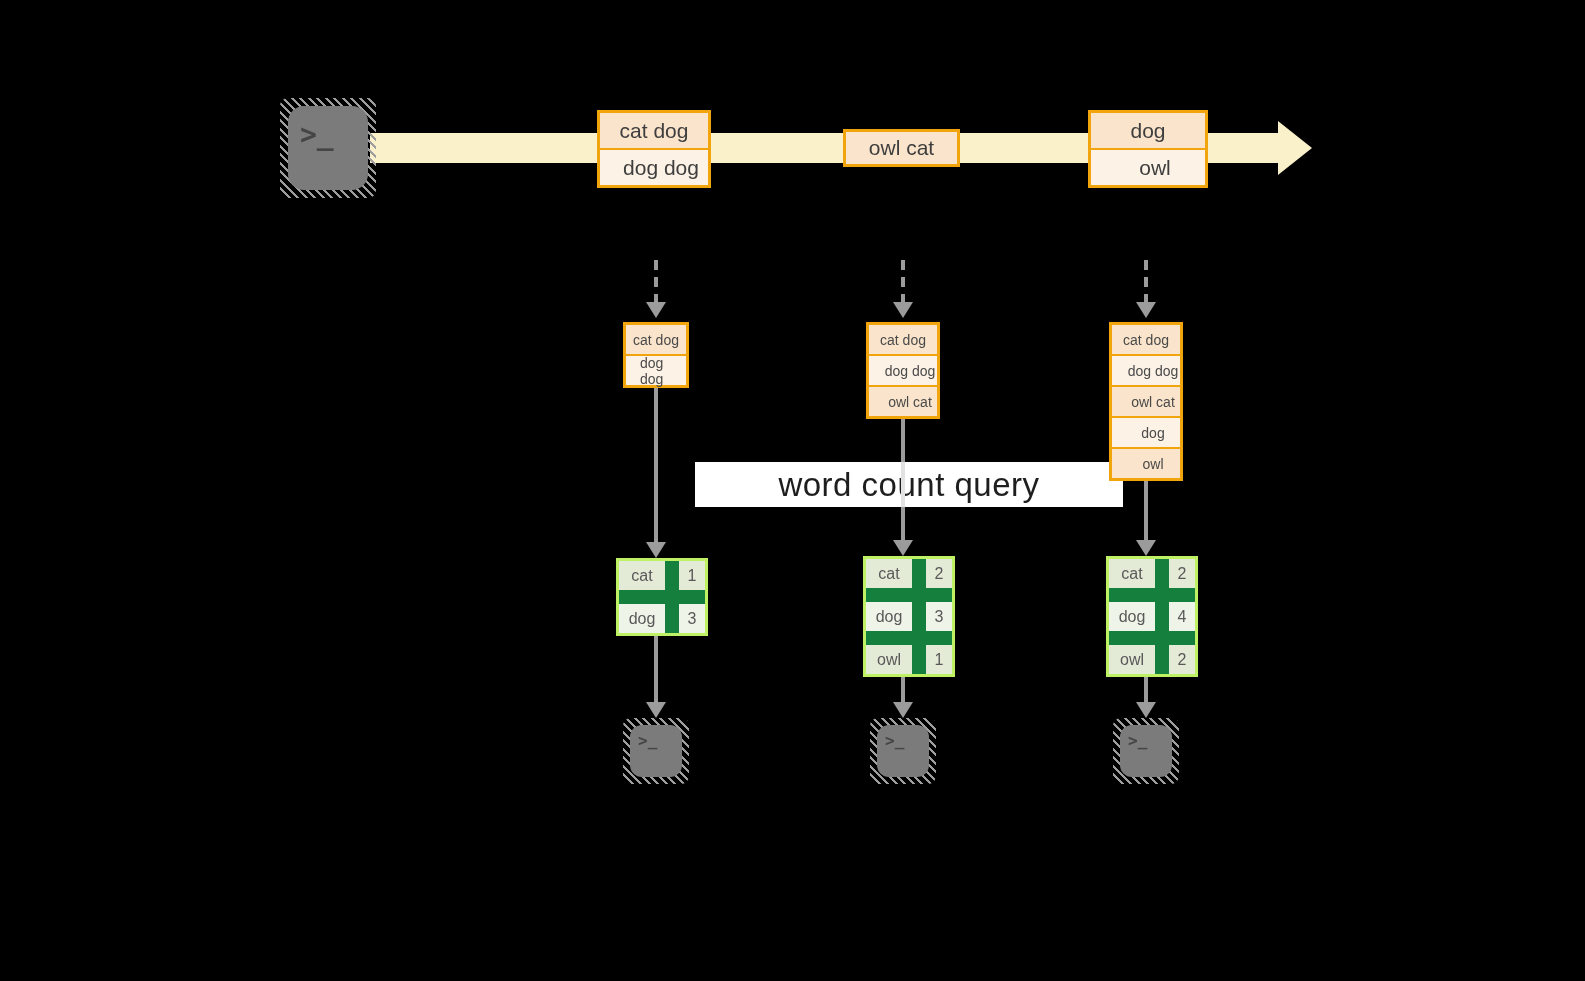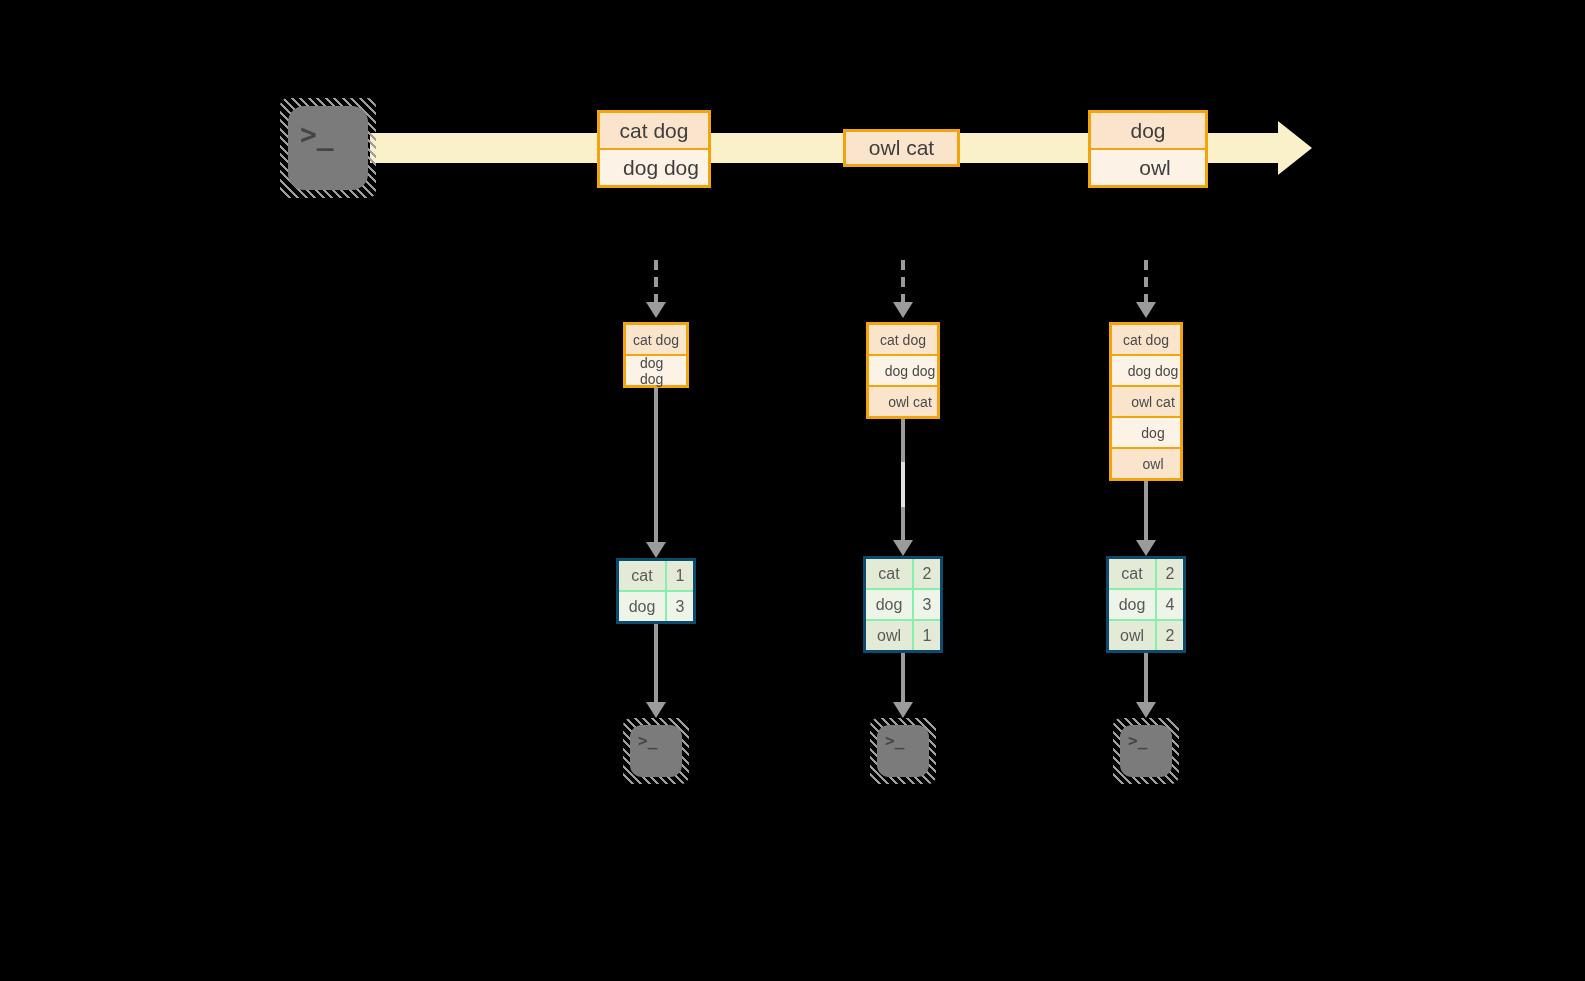--- a/index.html
+++ b/index.html
@@ -35,22 +35,22 @@
          border-top:16px solid #9B9B9B;}
 
   
   .banner{position:absolute;left:695px;top:462px;width:428px;height:45px;background:#FFFFFF;
           z-index:4;display:flex;align-items:center;justify-content:center;
           font-size:33px;font-weight:300;color:#1E1E1E;letter-spacing:.5px;}
   .banner-line{position:absolute;left:901px;top:462px;width:4px;height:45px;
                background:#E2E2E2;z-index:5;}
 
   
-  .gtable{position:absolute;z-index:6;display:grid;grid-template-columns:46px 26px;gap:2px;
-          background:#86efac;border:3px solid #0c4a6e;}
+  .gtable{position:absolute;z-index:6;display:grid;grid-template-columns:46px 26px;gap:14px;
+          background:#15803d;border:3px solid #bef264;}
   .gcell{height:29px;display:flex;align-items:center;justify-content:center;
          font-size:16px;color:#595959;}
   .fa{background:#E3EBD7;}
   .fb{background:#EFF4E9;}
 
   
   .sketch{position:absolute;z-index:1;
           background:repeating-linear-gradient(45deg,#9E9E9E 0 2px,transparent 2px 6px);
           border-radius:8px;}
   .term-body{position:absolute;background:#7B7B7B;}
@@ -110,20 +110,21 @@
   </div>
 
   <div class="obox stack" style="left:1109px;top:322px;width:74px">
     <div class="orow row-peach">cat dog</div>
     <div class="orow row-cream">dog dog</div>
     <div class="orow row-peach">owl cat</div>
     <div class="orow row-cream">dog</div>
     <div class="orow row-peach">owl</div>
   </div>
 
+  <div class="banner">word count query</div>
   <div class="banner-line"></div>
 
   <div class="vline" style="left:654px;top:388px;height:154px"></div>
   <div class="ahead" style="left:646px;top:542px"></div>
 
   <div class="vline" style="left:901px;top:419px;height:121px"></div>
   <div class="ahead" style="left:893px;top:540px"></div>
 
   <div class="vline" style="left:1144px;top:481px;height:59px"></div>
   <div class="ahead" style="left:1136px;top:540px"></div>

